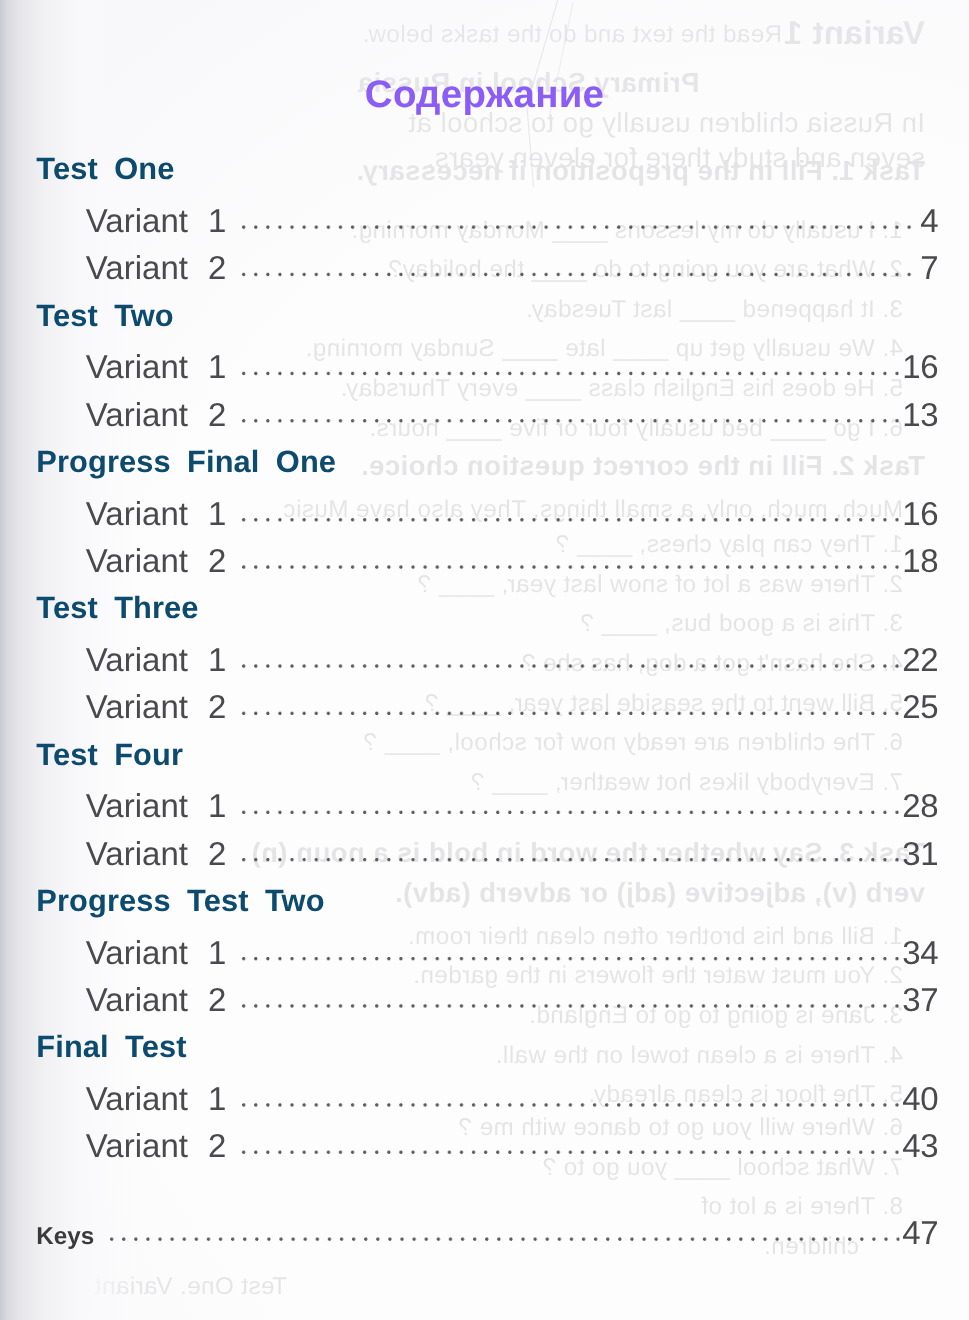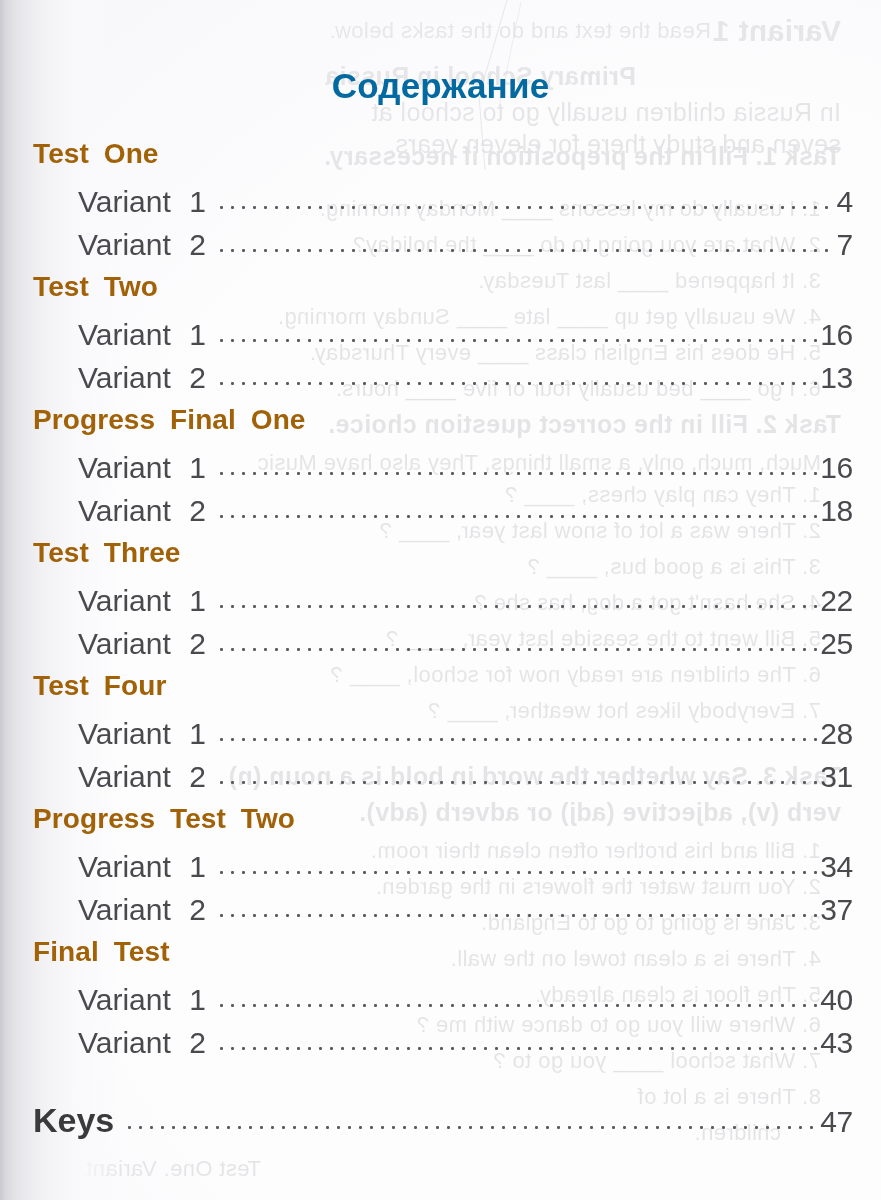--- a/index.html
+++ b/index.html
@@ -77,21 +77,21 @@
   }
 
   .toc-title {
     position: absolute;
     left: 0; top: 66px;
     width: 881px;
     text-align: center;
     font-size: 35px;
     font-weight: bold;
     letter-spacing: 0.2px;
-    color: #0369a1;
+    color: #8b5cf6;
   }
 
   .toc-list {
     position: absolute;
     left: 0;
     top: 138px;
     width: 881px;
   }
 
   .row {
@@ -105,21 +105,21 @@
   
   .row.heading {
     padding-left: 33px;
     height: 47px;
   }
   .row.heading .label {
     font-size: 28px;
     font-weight: bold;
     word-spacing: 7px;
     letter-spacing: 0.1px;
-    color: #a16207;
+    color: #0c4a6e;
   }
 
   
   .row.entry {
     padding-left: 78px;
     padding-right: 28px;
     height: 43px;
   }
   .row.entry .label {
     font-size: 30px;
@@ -129,21 +129,21 @@
     flex: 0 0 auto;
   }
 
   
   .row.keys {
     padding-left: 33px;
     padding-right: 28px;
     height: 46px;
   }
   .row.keys .label {
-    font-size: 34px;
+    font-size: 22px;
     font-weight: bold;
     color: #3a3a3c;
     flex: 0 0 auto;
   }
 
   .leader {
     flex: 1 1 auto;
     position: relative;
     height: 1em;
     margin: 0 2px 0 14px;

